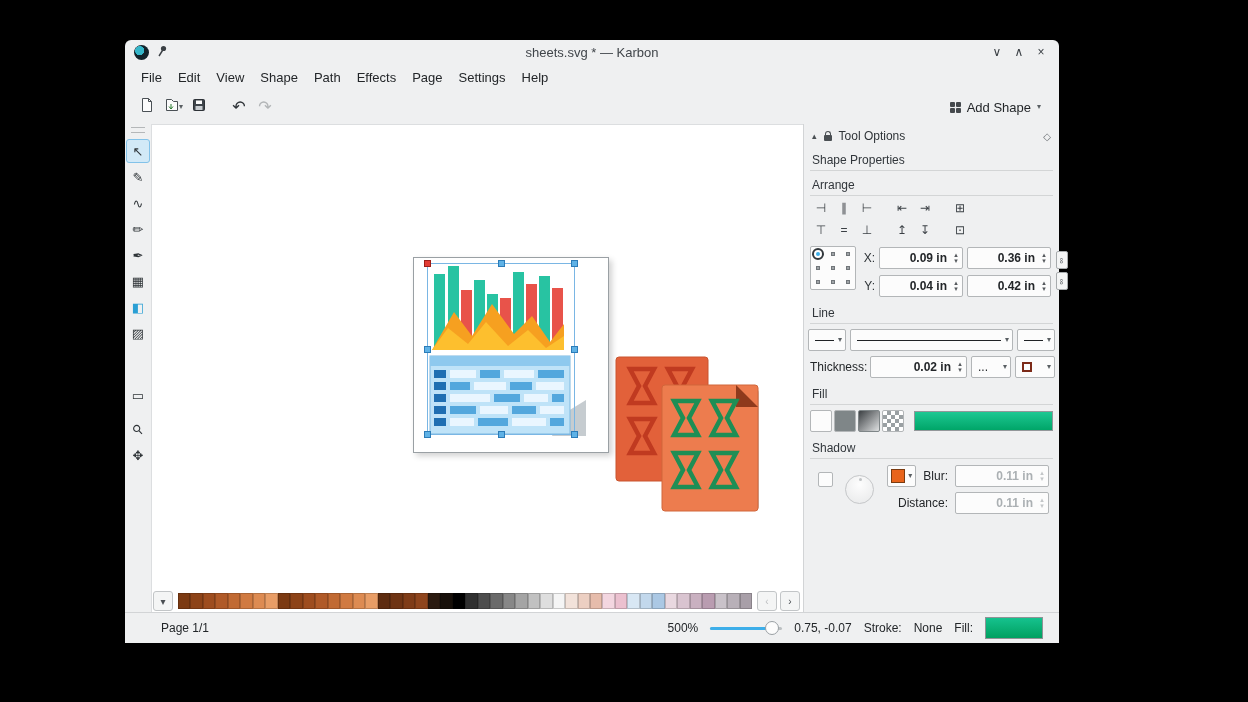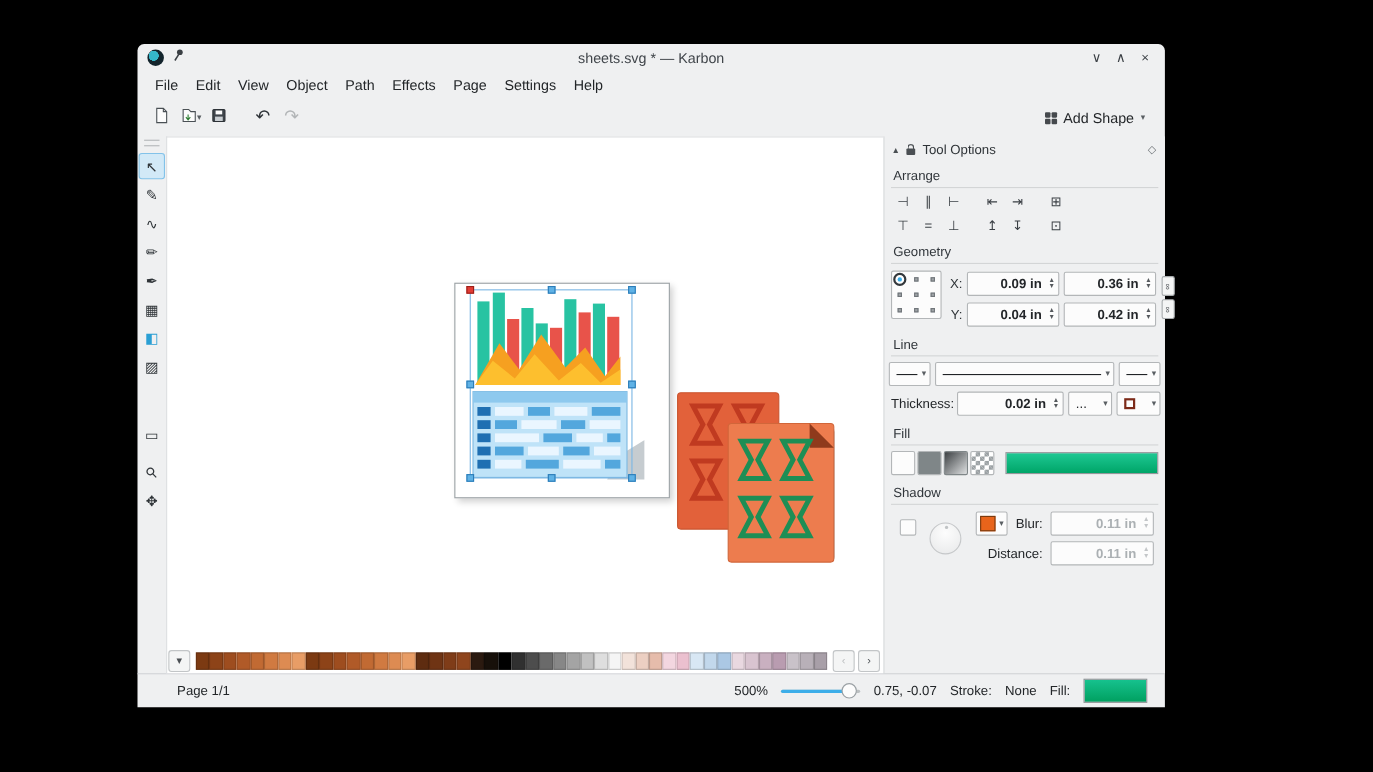--- a/index.html
+++ b/index.html
@@ -166,21 +166,21 @@
       <div class="tb-btn">
           <span>×</span>
         </div>
     </div>
   </div>
 
   <div class="menubar" id="menubar">
       <div class="menu-item">File</div>
       <div class="menu-item">Edit</div>
       <div class="menu-item">View</div>
-      <div class="menu-item">Object</div>
+      <div class="menu-item">Shape</div>
       <div class="menu-item">Path</div>
       <div class="menu-item">Effects</div>
       <div class="menu-item">Page</div>
       <div class="menu-item">Settings</div>
       <div class="menu-item">Help</div>
     </div>
 
   <div class="toolbar">
     <div class="tbtn">
       <span>
@@ -421,20 +421,21 @@
     </div>
 
     <div class="panel">
       <div class="panel-header">
         <span class="hicon">▴</span>
         <span class="lock-icon"></span>
         <span class="ptitle">Tool Options</span>
         <span class="float">◇</span>
       </div>
 
+      <div class="sec-label">Shape Properties</div>
 
       <div class="sec-label">Arrange</div>
       <div class="arrange-row" id="arrange-row1">
           <div class="mini-btn">⊣</div>
           <div class="mini-btn">∥</div>
           <div class="mini-btn">⊢</div>
           <div class="mini-gap"></div>
           <div class="mini-btn">⇤</div>
           <div class="mini-btn">⇥</div>
           <div class="mini-gap"></div>
@@ -444,21 +445,20 @@
           <div class="mini-btn">⊤</div>
           <div class="mini-btn">=</div>
           <div class="mini-btn">⊥</div>
           <div class="mini-gap"></div>
           <div class="mini-btn">↥</div>
           <div class="mini-btn">↧</div>
           <div class="mini-gap"></div>
           <div class="mini-btn">⊡</div>
         </div>
 
-      <div class="sec-label">Geometry</div>
       <div class="geo">
         <div class="anchor">
           <span class="sel"></span>
           <span class="sq"></span>
           <span class="sq"></span>
           <span class="sq"></span>
           <span class="sq"></span>
           <span class="sq"></span>
           <span class="sq"></span>
           <span class="sq"></span>

